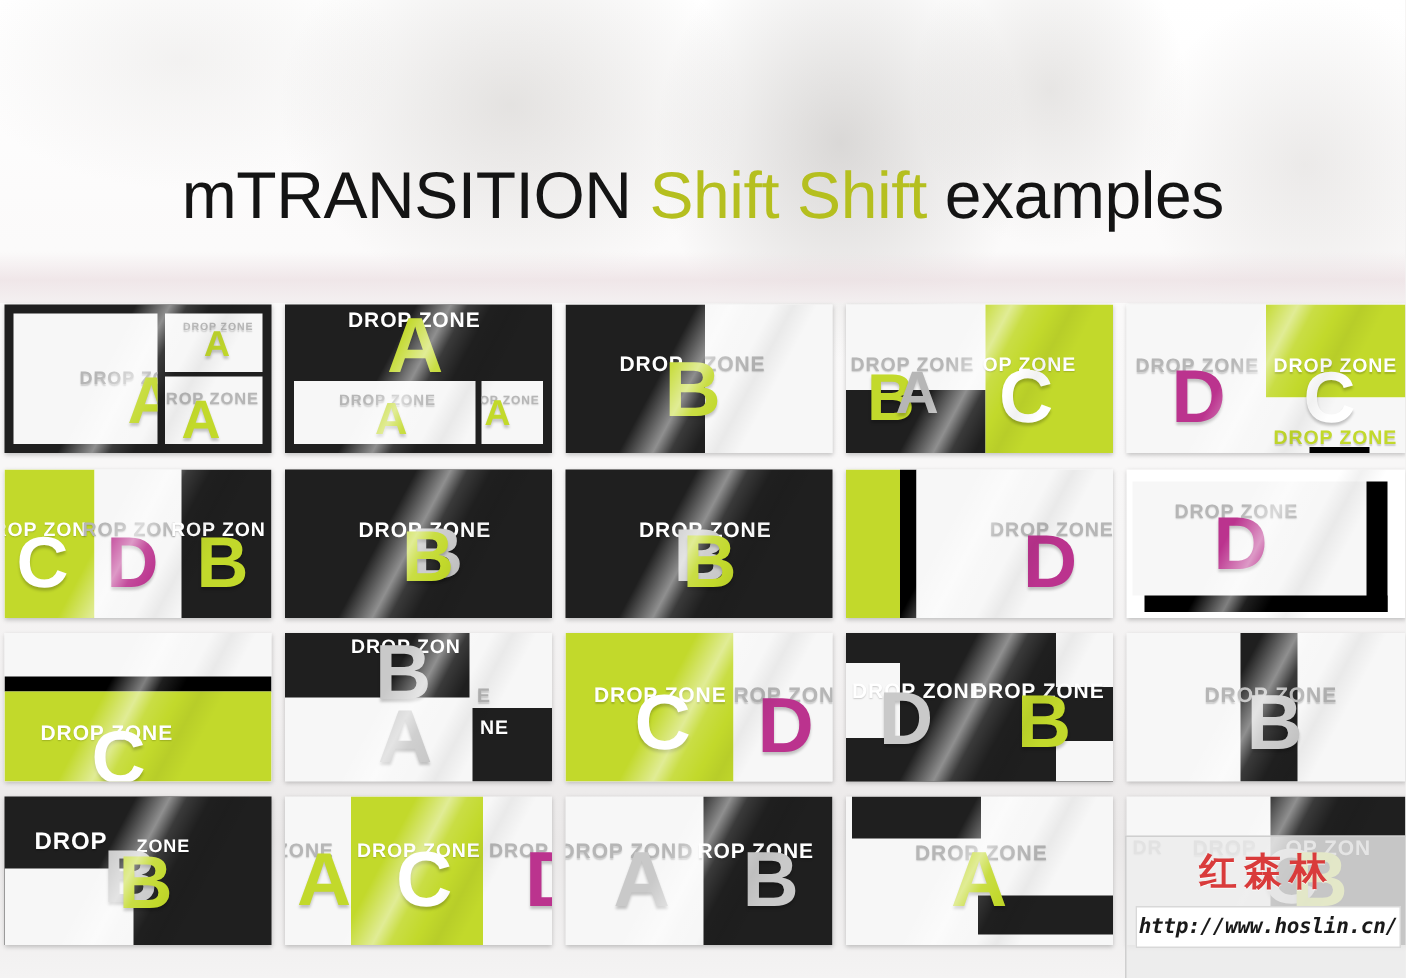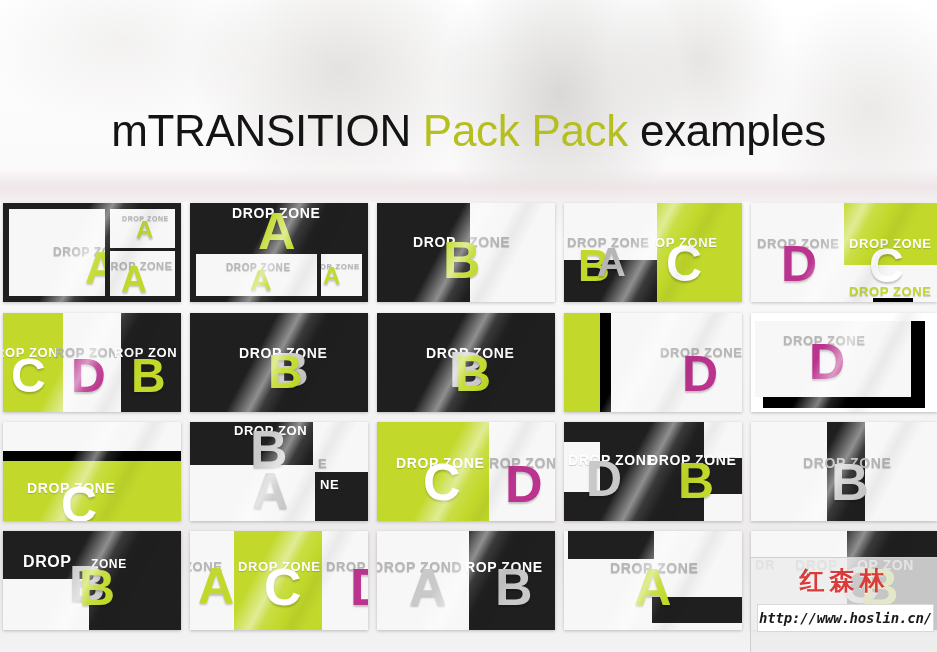--- a/index.html
+++ b/index.html
@@ -98,21 +98,21 @@
     font-style:italic;font-weight:700;font-size:14px;color:#1a1a1a;
     line-height:26px;text-align:center;letter-spacing:-.2px;
   }
 </style>
 </head>
 <body>
 
 <div id="bg-photo"></div>
 <div id="bg-tint"></div>
 
-<h1 id="title"><span>mTRANSITION </span><span class="accent">Pack Pack</span><span> examples</span></h1>
+<h1 id="title"><span>mTRANSITION </span><span class="accent">Shift Shift</span><span> examples</span></h1>
 
 <div id="grid">
 
   <div class="tile" style="left:0px;top:0px;width:178px;height:99px;background:#1f1f1f;">
     <div class="pane white" style="left:6px;top:6px;width:96px;height:87px;">
       <div class="dz c-gr" style="left:44px;top:36px;font-size:12px;">DROP ZONE</div>
       <div class="letter c-g" style="left:76px;top:40px;font-size:44px;">A</div>
     </div>
     <div class="pane white" style="left:107px;top:6px;width:65px;height:39px;">
       <div class="dz c-gr" style="left:12px;top:6px;font-size:7px;">DROP ZONE</div>

